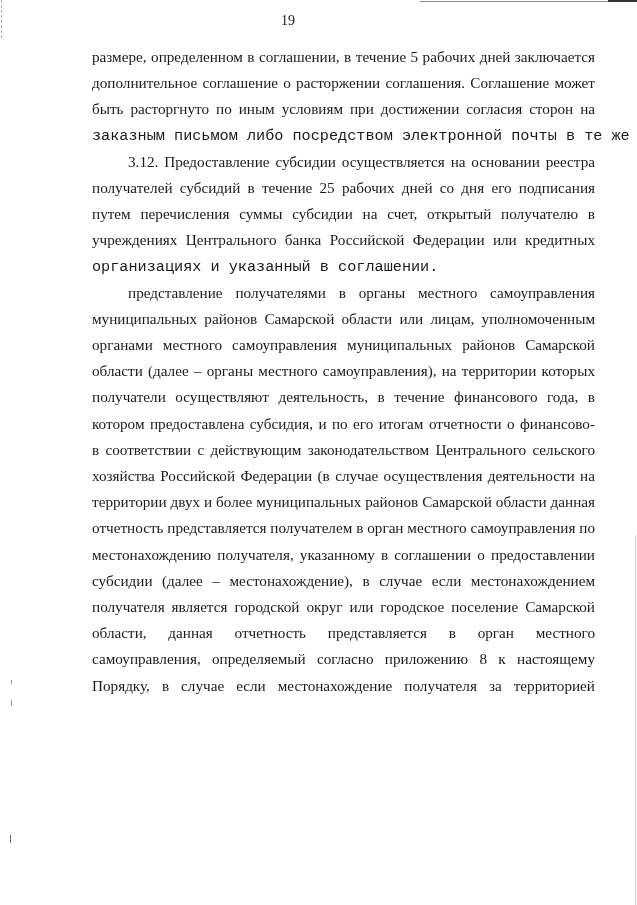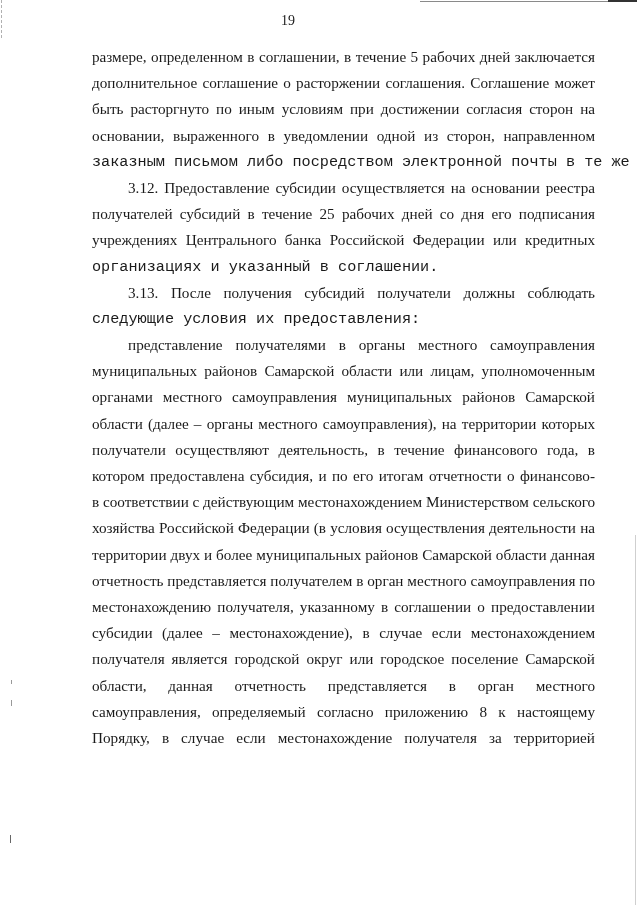--- a/index.html
+++ b/index.html
@@ -95,42 +95,38 @@
 <div class="speck" style="left:11px; top:680px; height:4px; background:#999;"></div>
 <div class="speck" style="left:11px; top:700px; height:6px; background:#999;"></div>
 
 <div class="page-number">19</div>
 
 <div class="content" id="content">
     <div>
       <span class="line">размере, определенном в соглашении, в течение 5 рабочих дней заключается</span>
       <span class="line">дополнительное соглашение о расторжении соглашения. Соглашение может</span>
       <span class="line">быть расторгнуто по иным условиям при достижении согласия сторон на</span>
-      <span class="line">основании, выраженного в уведомлении одной из сторон, направленном</span>
       <span class="line last">заказным письмом либо посредством электронной почты в те же сроки.</span>
     </div>
     <div>
       <span class="line indent">3.12. Предоставление субсидии осуществляется на основании реестра</span>
       <span class="line">получателей субсидий в течение 25 рабочих дней со дня его подписания</span>
+      <span class="line">путем перечисления суммы субсидии на счет, открытый получателю в</span>
       <span class="line">учреждениях Центрального банка Российской Федерации или кредитных</span>
       <span class="line last">организациях и указанный в соглашении.</span>
-    </div>
-    <div>
-      <span class="line indent">3.13. После получения субсидий получатели должны соблюдать</span>
-      <span class="line last">следующие условия их предоставления:</span>
     </div>
     <div>
       <span class="line indent">представление получателями в органы местного самоуправления</span>
       <span class="line">муниципальных районов Самарской области или лицам, уполномоченным</span>
       <span class="line">органами местного самоуправления муниципальных районов Самарской</span>
       <span class="line">области (далее – органы местного самоуправления), на территории которых</span>
       <span class="line">получатели осуществляют деятельность, в течение финансового года, в</span>
       <span class="line">котором предоставлена субсидия, и по его итогам отчетности о финансово-</span>
-      <span class="line">в соответствии с действующим местонахождением Министерством сельского</span>
-      <span class="line">хозяйства Российской Федерации (в условия осуществления деятельности на</span>
+      <span class="line">в соответствии с действующим законодательством Центрального сельского</span>
+      <span class="line">хозяйства Российской Федерации (в случае осуществления деятельности на</span>
       <span class="line">территории двух и более муниципальных районов Самарской области данная</span>
       <span class="line">отчетность представляется получателем в орган местного самоуправления по</span>
       <span class="line">местонахождению получателя, указанному в соглашении о предоставлении</span>
       <span class="line">субсидии (далее – местонахождение), в случае если местонахождением</span>
       <span class="line">получателя является городской округ или городское поселение Самарской</span>
       <span class="line">области, данная отчетность представляется в орган местного</span>
       <span class="line">самоуправления, определяемый согласно приложению 8 к настоящему</span>
       <span class="line">Порядку, в случае если местонахождение получателя за территорией</span>
     </div>
   </div>

